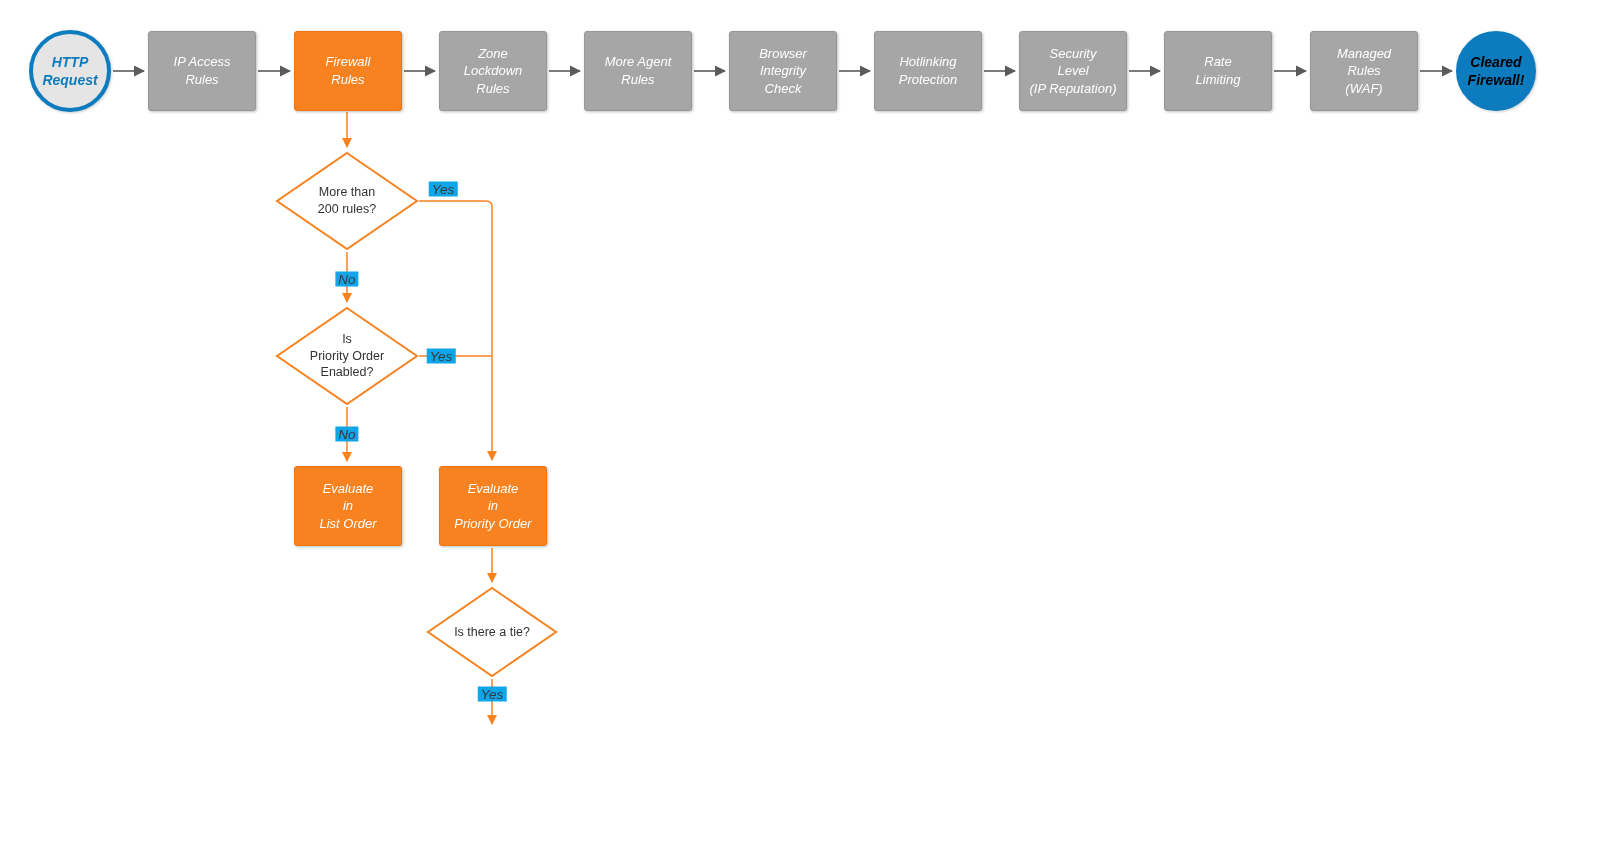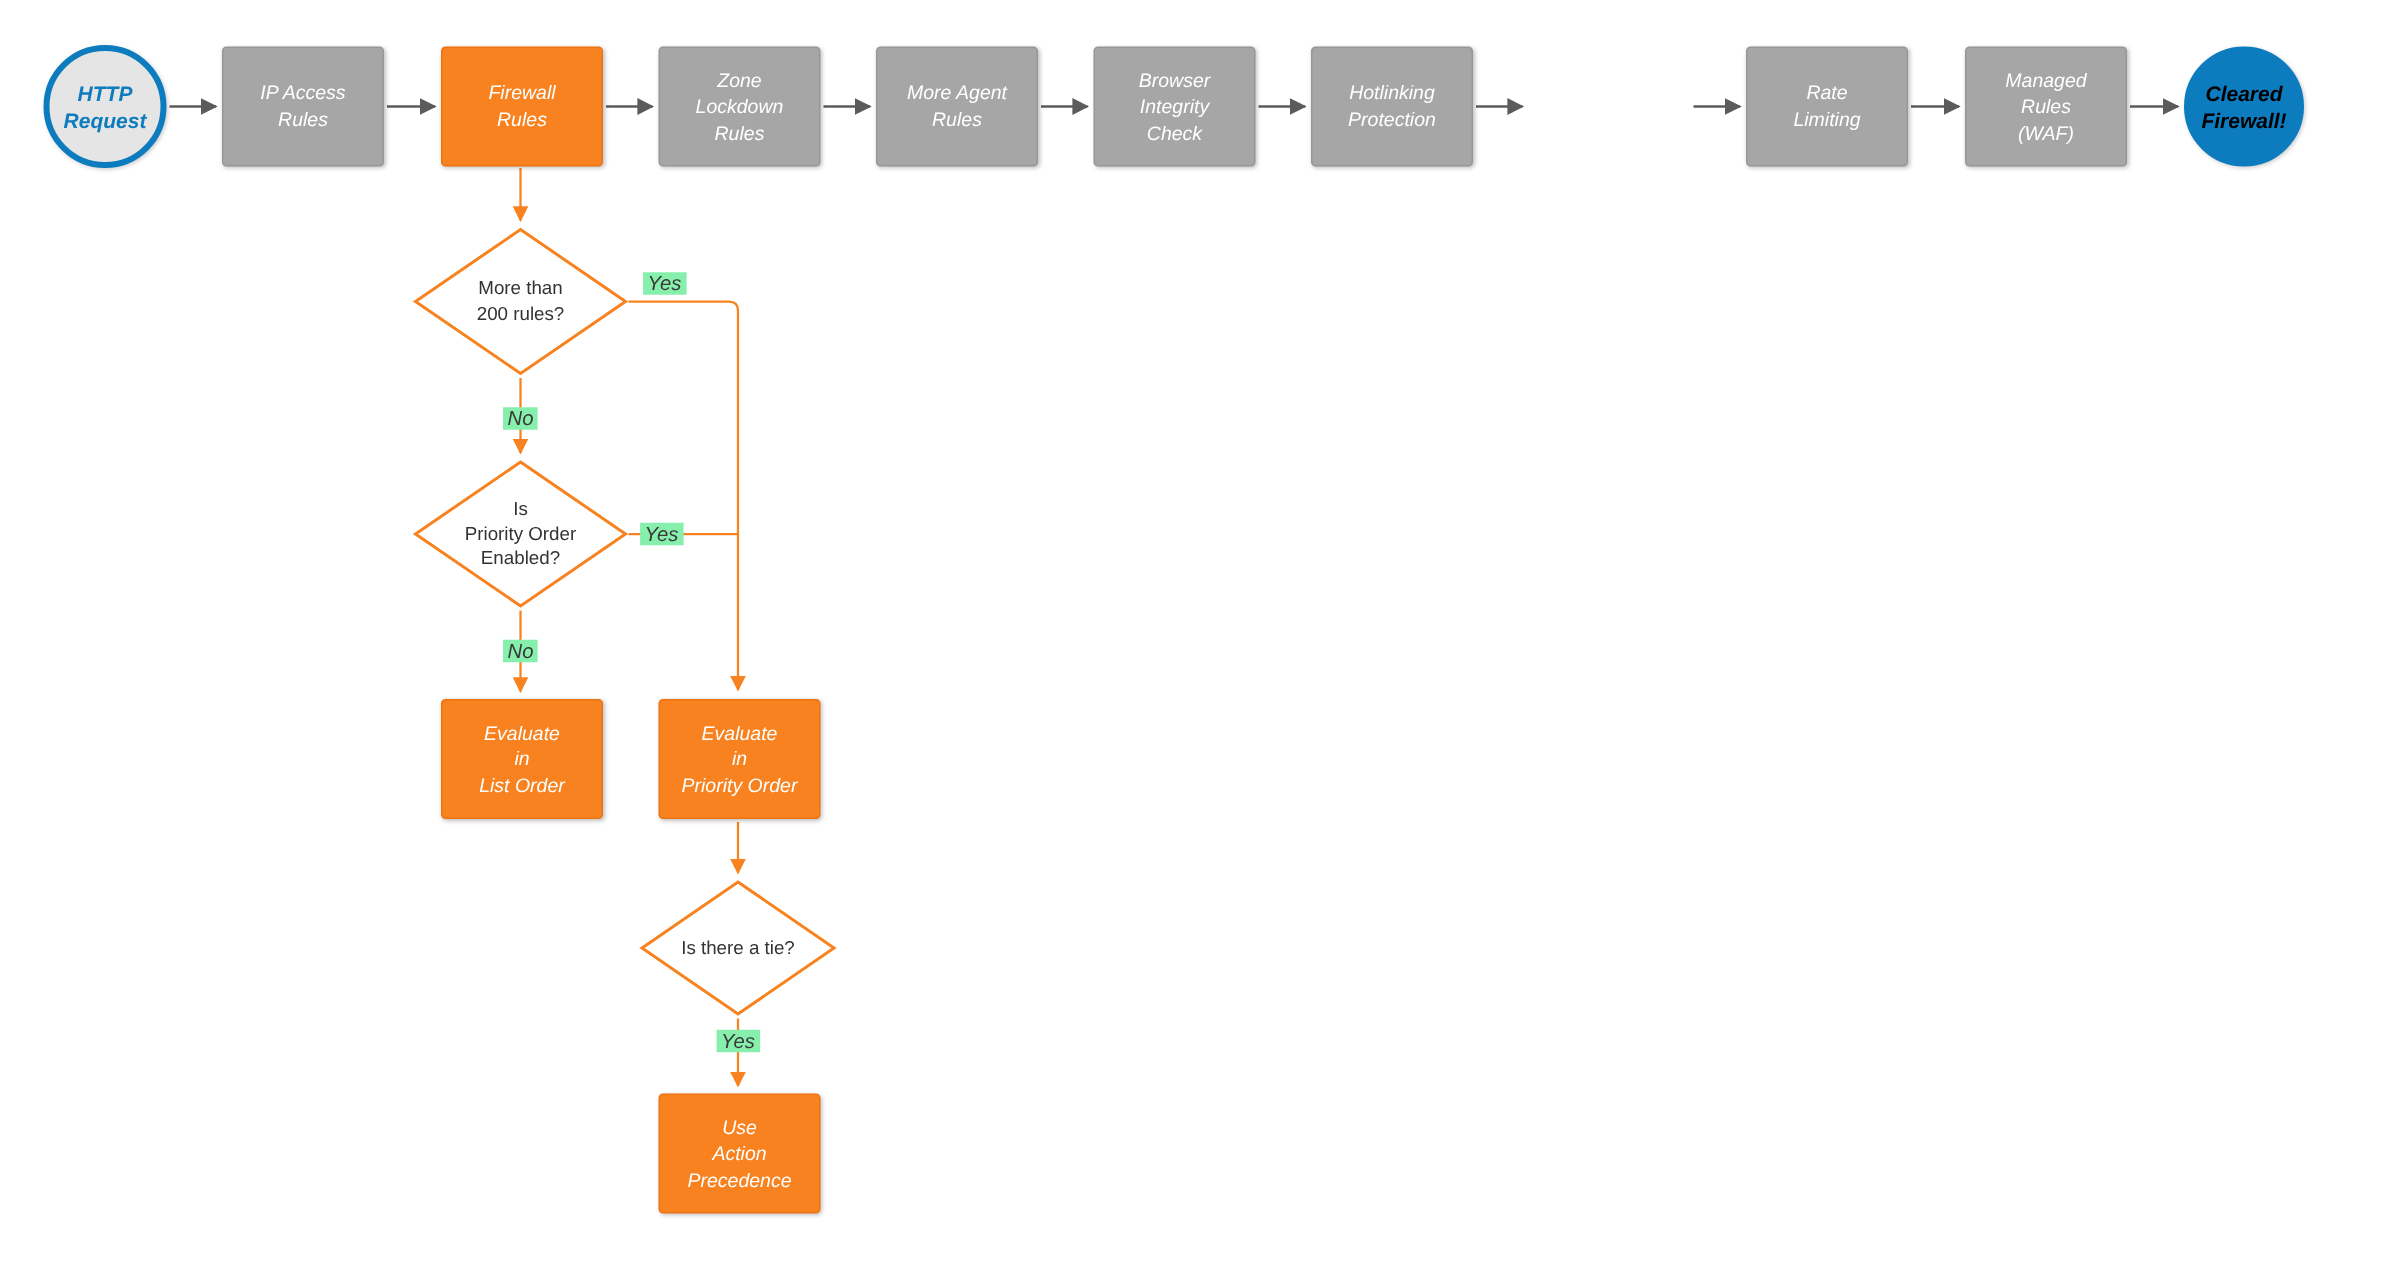--- a/index.html
+++ b/index.html
@@ -45,21 +45,21 @@
   .diamond{position:absolute;z-index:2;}
   .diamond svg{display:block;}
   .diamond polygon{fill:#ffffff;stroke:var(--orange);stroke-width:2;}
   .diamond-label{
     position:absolute;inset:0;display:flex;align-items:center;justify-content:center;
     text-align:center;font-size:12.5px;color:#333333;white-space:pre-line;line-height:1.35;
   }
   .edge-label{
     position:absolute;z-index:3;transform:translate(-50%,-50%);
     font-style:italic;font-size:13.5px;color:#383838;
-    background:#86efac;padding:0 3px;
+    background:#0ea5e9;padding:0 3px;
   }
 </style>
 </head>
 <body>
 
 <div class="canvas">
 
   <svg class="wires" width="1600" height="858">
     <defs>
       <marker id="arrow-gray" viewBox="0 0 10 10" refX="9" refY="5" markerWidth="7" markerHeight="7" orient="auto">
@@ -108,20 +108,23 @@
   <div class="node step gray" style="left:584px;top:31px">More Agent
 Rules</div>
 
   <div class="node step gray" style="left:874px;top:31px">Hotlinking
 Protection</div>
 
   <div class="node step gray" style="left:729px;top:31px">Browser
 Integrity
 Check</div>
 
+  <div class="node step gray" style="left:1019px;top:31px">Security
+Level
+(IP Reputation)</div>
 
   <div class="node step gray" style="left:1164px;top:31px">Rate
 Limiting</div>
 
   <div class="node step gray" style="left:1310px;top:31px">Managed
 Rules
 (WAF)</div>
 
   <div class="node circle end" style="left:1456px;top:31px">Cleared
 Firewall!</div>
@@ -151,23 +154,20 @@
   </div>
 
   <div class="node step orange" style="left:294px;top:466px">Evaluate
 in
 List Order</div>
 
   <div class="node step orange" style="left:439px;top:466px">Evaluate
 in
 Priority Order</div>
 
-  <div class="node step orange" style="left:439px;top:729px">Use
-Action
-Precedence</div>
 
   <div class="edge-label" style="left:443px;top:189px">Yes</div>
 
   <div class="edge-label" style="left:347px;top:279px">No</div>
 
   <div class="edge-label" style="left:441px;top:356px">Yes</div>
 
   <div class="edge-label" style="left:347px;top:434px">No</div>
 
   <div class="edge-label" style="left:492px;top:694px">Yes</div>

